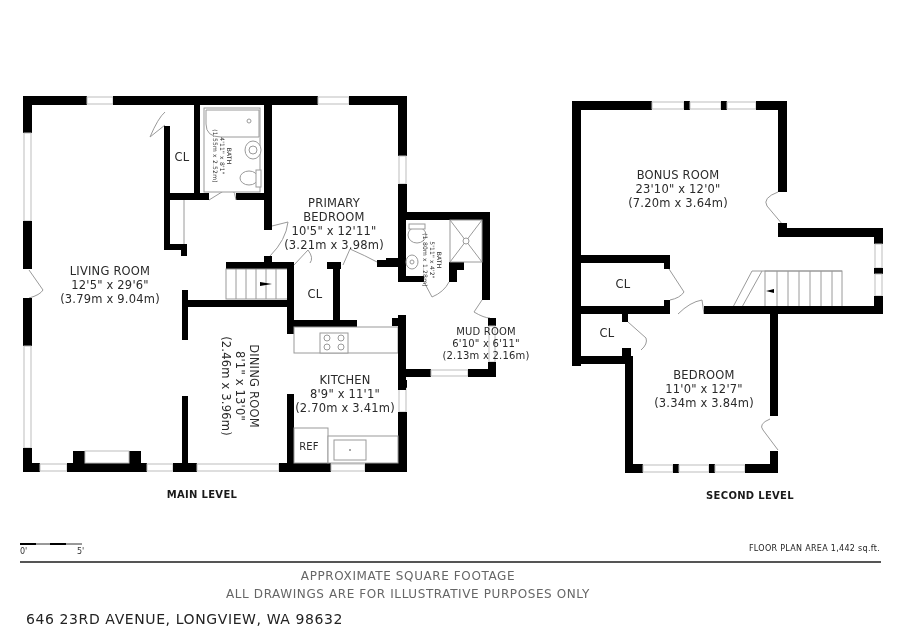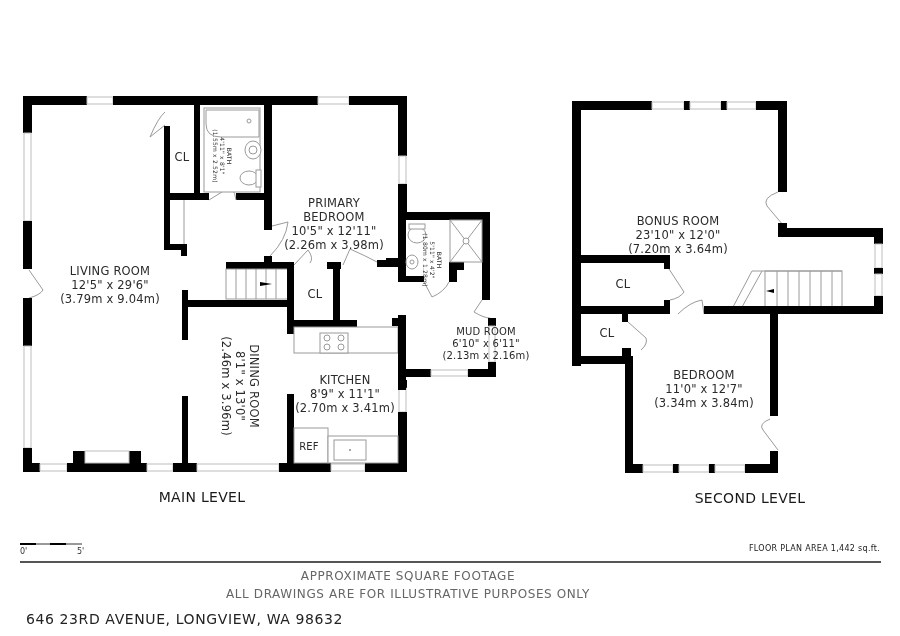--- a/index.html
+++ b/index.html
@@ -9,21 +9,21 @@
   .wall { fill: #000; }
   .win { fill: #fff; stroke: #bdbdbd; stroke-width: 1; }
   .fix { fill: #fff; stroke: #9a9a9a; stroke-width: 1; }
   .door { fill: none; stroke: #9a9a9a; stroke-width: 1; }
   .lbl { position: absolute; text-align: center; font-size: 11.5px; line-height: 14px;
          color: #2a2a2a; white-space: nowrap; transform: translate(-50%, -50%); letter-spacing: 0.2px; }
   .lbl span { display: block; }
   .small { font-size: 10px; }
   .tiny { font-size: 6px; line-height: 7px; }
   .rot90 { transform: translate(-50%, -50%) rotate(90deg); }
-  .level { position: absolute; font-weight: normal; font-size: 14px; color: #1a1a1a;
+  .level { position: absolute; font-weight: bold; font-size: 10px; color: #1a1a1a;
            transform: translateX(-50%); letter-spacing: 0.3px; }
   .scale { position: absolute; font-size: 8px; color: #333; }
   .area { position: absolute; right: 20px; top: 544px; font-size: 8px; color: #222; letter-spacing: 0.3px; padding-left: 29px; }
   .rule { position: absolute; left: 20px; top: 561px; width: 861px; height: 2px; background: #555; }
   .disc { position: absolute; left: 0; width: 816px; text-align: center; font-size: 12px;
           color: #666; letter-spacing: 0.6px; }
   .addr { position: absolute; left: 26px; top: 611px; font-size: 14px; color: #222; letter-spacing: 0.6px; }
 </style>
 </head>
 <body>
@@ -223,21 +223,21 @@
 </div>
 <div class="lbl tiny rot90" style="left:222px; top:156px;">
   <span>BATH</span>
   <span>4'11" x 8'1"</span>
   <span>(1.55m x 2.52m)</span>
 </div>
 <div class="lbl" style="left:334px; top:176px;margin-top:48px;">
   <span>PRIMARY</span>
   <span>BEDROOM</span>
   <span>10'5" x 12'11"</span>
-  <span>(2.26m x 3.98m)</span>
+  <span>(3.21m x 3.98m)</span>
 </div>
 <div class="lbl" style="left:110px; top:285px;text-align:center;">
   <span>LIVING ROOM</span>
   <span>12'5" x 29'6"</span>
   <span>(3.79m x 9.04m)</span>
 </div>
 <div class="lbl" style="left:315px; top:294px;">
   <span>CL</span>
 </div>
 <div class="lbl tiny rot90" style="left:432px; top:260px;">
@@ -258,21 +258,21 @@
 <div class="lbl" style="left:345px; top:394px;">
   <span>KITCHEN</span>
   <span>8'9" x 11'1"</span>
   <span>(2.70m x 3.41m)</span>
 </div>
 <div class="lbl small" style="left:309px; top:447px;">
   <span>REF</span>
 </div>
 <div class="level" style="left:202px; top:489px;">MAIN LEVEL</div>
 
-<div class="lbl" style="left:678px; top:189px;margin-top:46px;">
+<div class="lbl" style="left:678px; top:189px;">
   <span>BONUS ROOM</span>
   <span>23'10" x 12'0"</span>
   <span>(7.20m x 3.64m)</span>
 </div>
 <div class="lbl" style="left:623px; top:284px;">
   <span>CL</span>
 </div>
 <div class="lbl" style="left:607px; top:333px;">
   <span>CL</span>
 </div>

